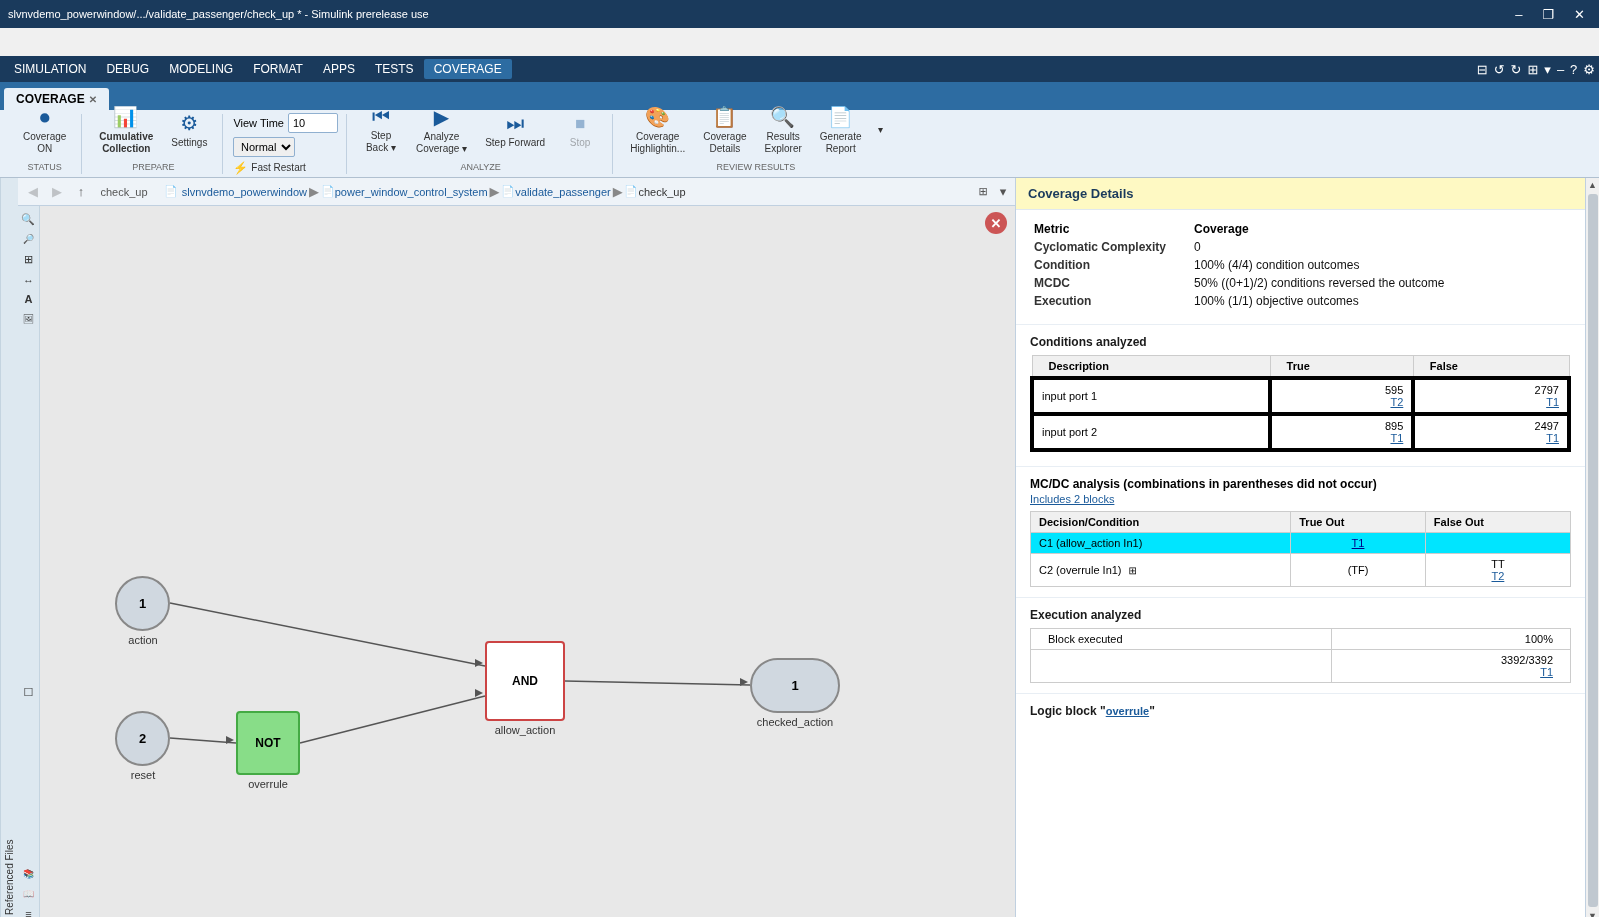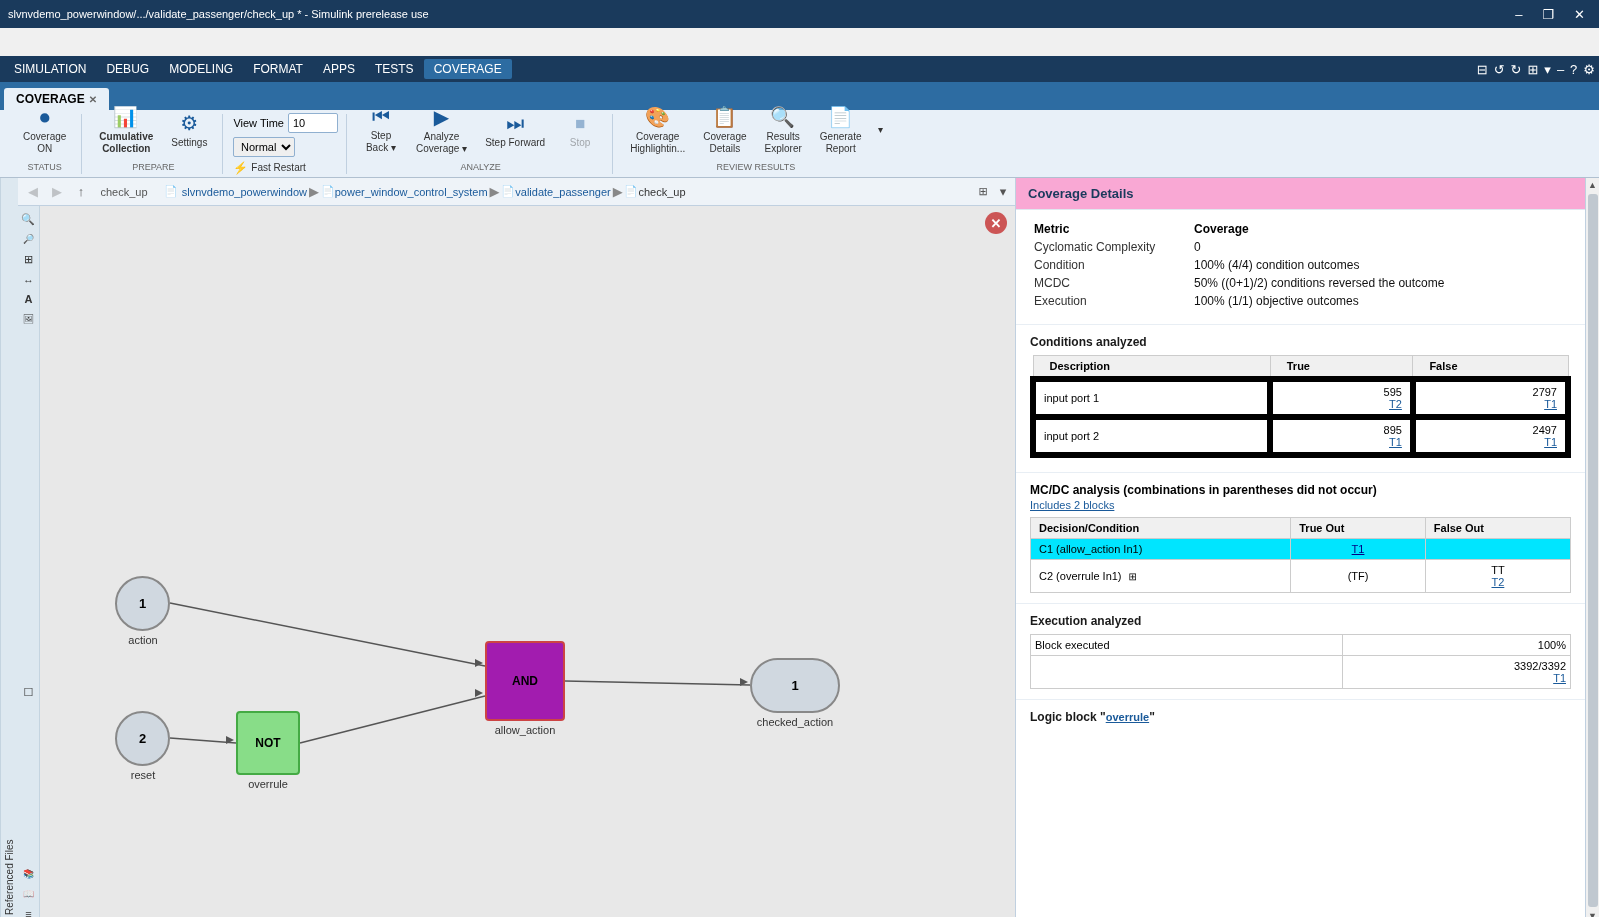--- a/index.html
+++ b/index.html
@@ -227,21 +227,21 @@
       background: #d0d8e0;
       border: 2px solid #888;
       border-radius: 50%;
       display: flex;
       align-items: center;
       justify-content: center;
       font-size: 13px;
       font-weight: bold;
     }
     .block-and {
-      background: #a21caf;
+      background: #ffffff;
       border-color: #c44;
     }
     .block-not {
       background: #8d8;
       border-color: #4a4;
     }
     .close-btn {
       position: absolute;
       top: 6px;
       right: 8px;
@@ -274,36 +274,36 @@
       border-left: 1px solid #c0d0e0;
       overflow-y: auto;
       font-size: 12px;
     }
     .right-panel-header {
       padding: 8px 12px;
       font-size: 13px;
       font-weight: 600;
       color: #1a3a5c;
       border-bottom: 1px solid #e0e8f0;
-      background: #f9a8d4;
+      background: #fef9c3;
     }
     .coverage-section {
       padding: 10px 14px;
       border-bottom: 1px solid #e8eef4;
     }
     .metric-table {
       width: 100%;
       border-collapse: collapse;
       margin-bottom: 4px;
     }
     .metric-table td {
       padding: 2px 4px;
       vertical-align: top;
     }
-    .metric-table .label { color: #333; font-weight: 400; width: 160px; }
+    .metric-table .label { color: #333; font-weight: 700; width: 160px; }
     .metric-table .value { color: #111; }
     .metric-header { font-weight: 700; padding: 2px 4px; }
 
     .section-title {
       font-weight: 700;
       font-size: 12px;
       color: #1a1a1a;
       margin-bottom: 6px;
     }
     .conditions-table {
@@ -312,21 +312,21 @@
       margin-bottom: 4px;
     }
     .conditions-table th {
       background: #f0f0f0;
       border: 1px solid #ccc;
       padding: 4px 16px;
       text-align: left;
       font-size: 11px;
     }
     .conditions-table td {
-      border: 6px solid #000000;
+      border: 4px solid #000000;
       padding: 4px 8px;
       font-size: 11px;
     }
     .conditions-table .num-col { text-align: right; }
     .link-blue { color: #1a5a9a; text-decoration: underline; cursor: pointer; font-size: 11px; }
 
     .mcdc-section {
       padding: 10px 14px;
       border-bottom: 1px solid #e8eef4;
     }
@@ -367,21 +367,21 @@
     .exec-section {
       padding: 10px 14px;
       border-bottom: 1px solid #e8eef4;
     }
     .exec-table {
       width: 100%;
       border-collapse: collapse;
     }
     .exec-table td {
       border: 1px solid #ccc;
-      padding: 4px 4px;
+      padding: 4px 17px;
       font-size: 11px;
     }
     .exec-table .right { text-align: right; }
 
     .logic-section {
       padding: 10px 14px;
     }
 
     
     .statusbar {

